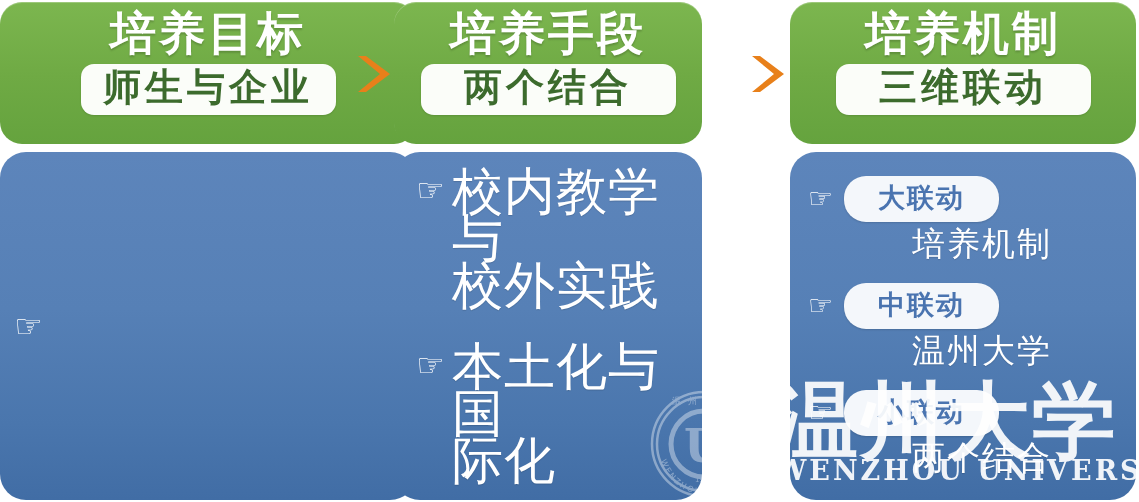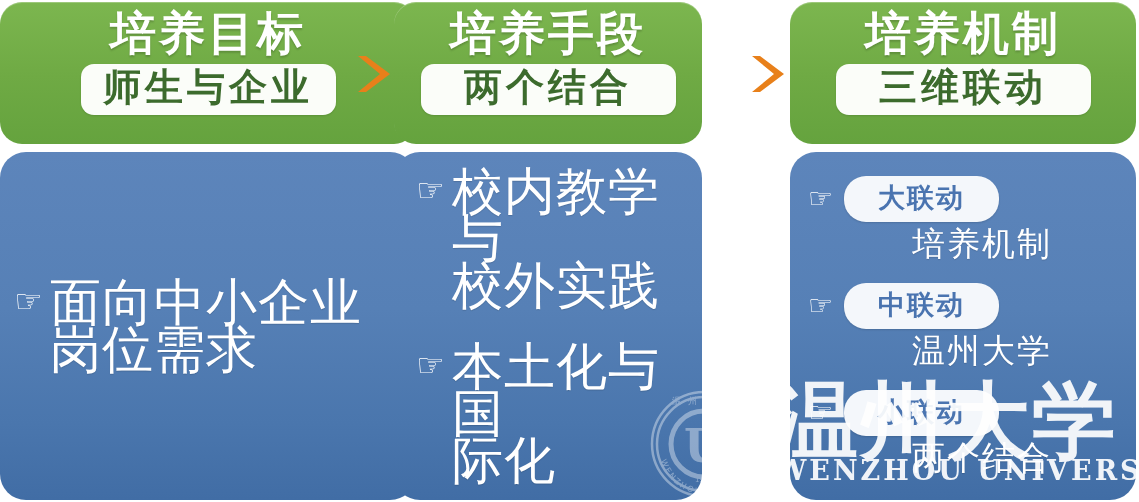--- a/index.html
+++ b/index.html
@@ -181,21 +181,20 @@
     <div class="header-card">
       <div class="header-title">培养目标</div>
       <div class="header-pill">
         <div class="header-pill-text">师生与企业</div>
       </div>
     </div>
     <div class="body-card">
       <div class="body-inner">
         <div class="bullet-row">
           <span class="hand-icon">☞</span>
-          <span class="bullet-text">面向中小企业<br>岗位需求</span>
         </div>
       </div>
     </div>
   </div>
 
   <div class="chevron chevron-1">
     <svg viewBox="0 0 44 44" xmlns="http://www.w3.org/2000/svg" aria-hidden="true">
       <polygon points="6,4 14,4 38,22 14,40 6,40 28,22" fill="#e8801a"></polygon>
     </svg>
   </div>

